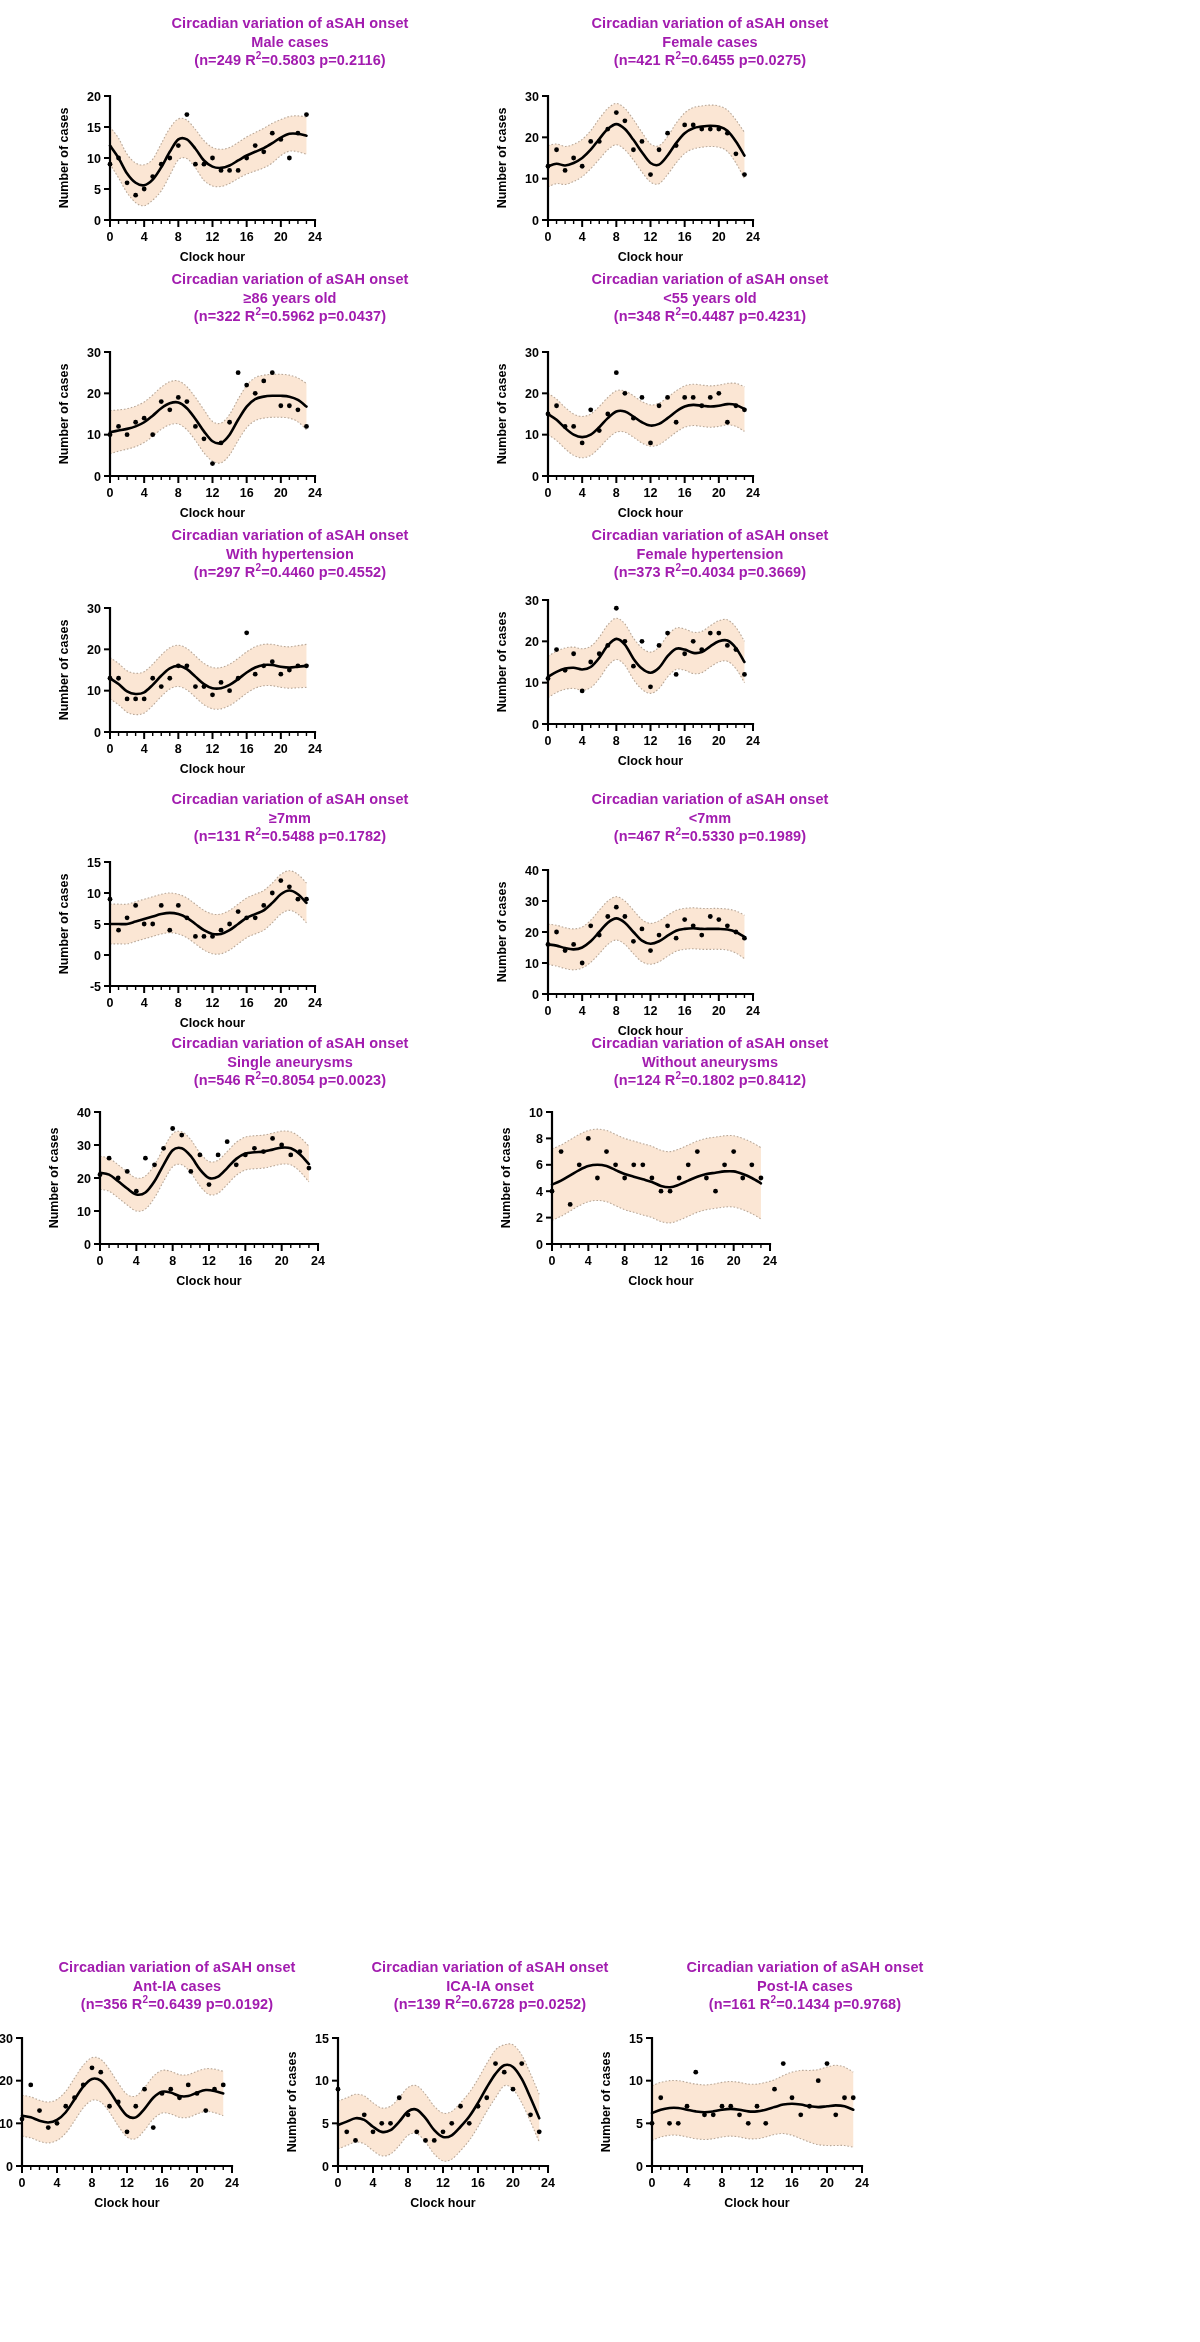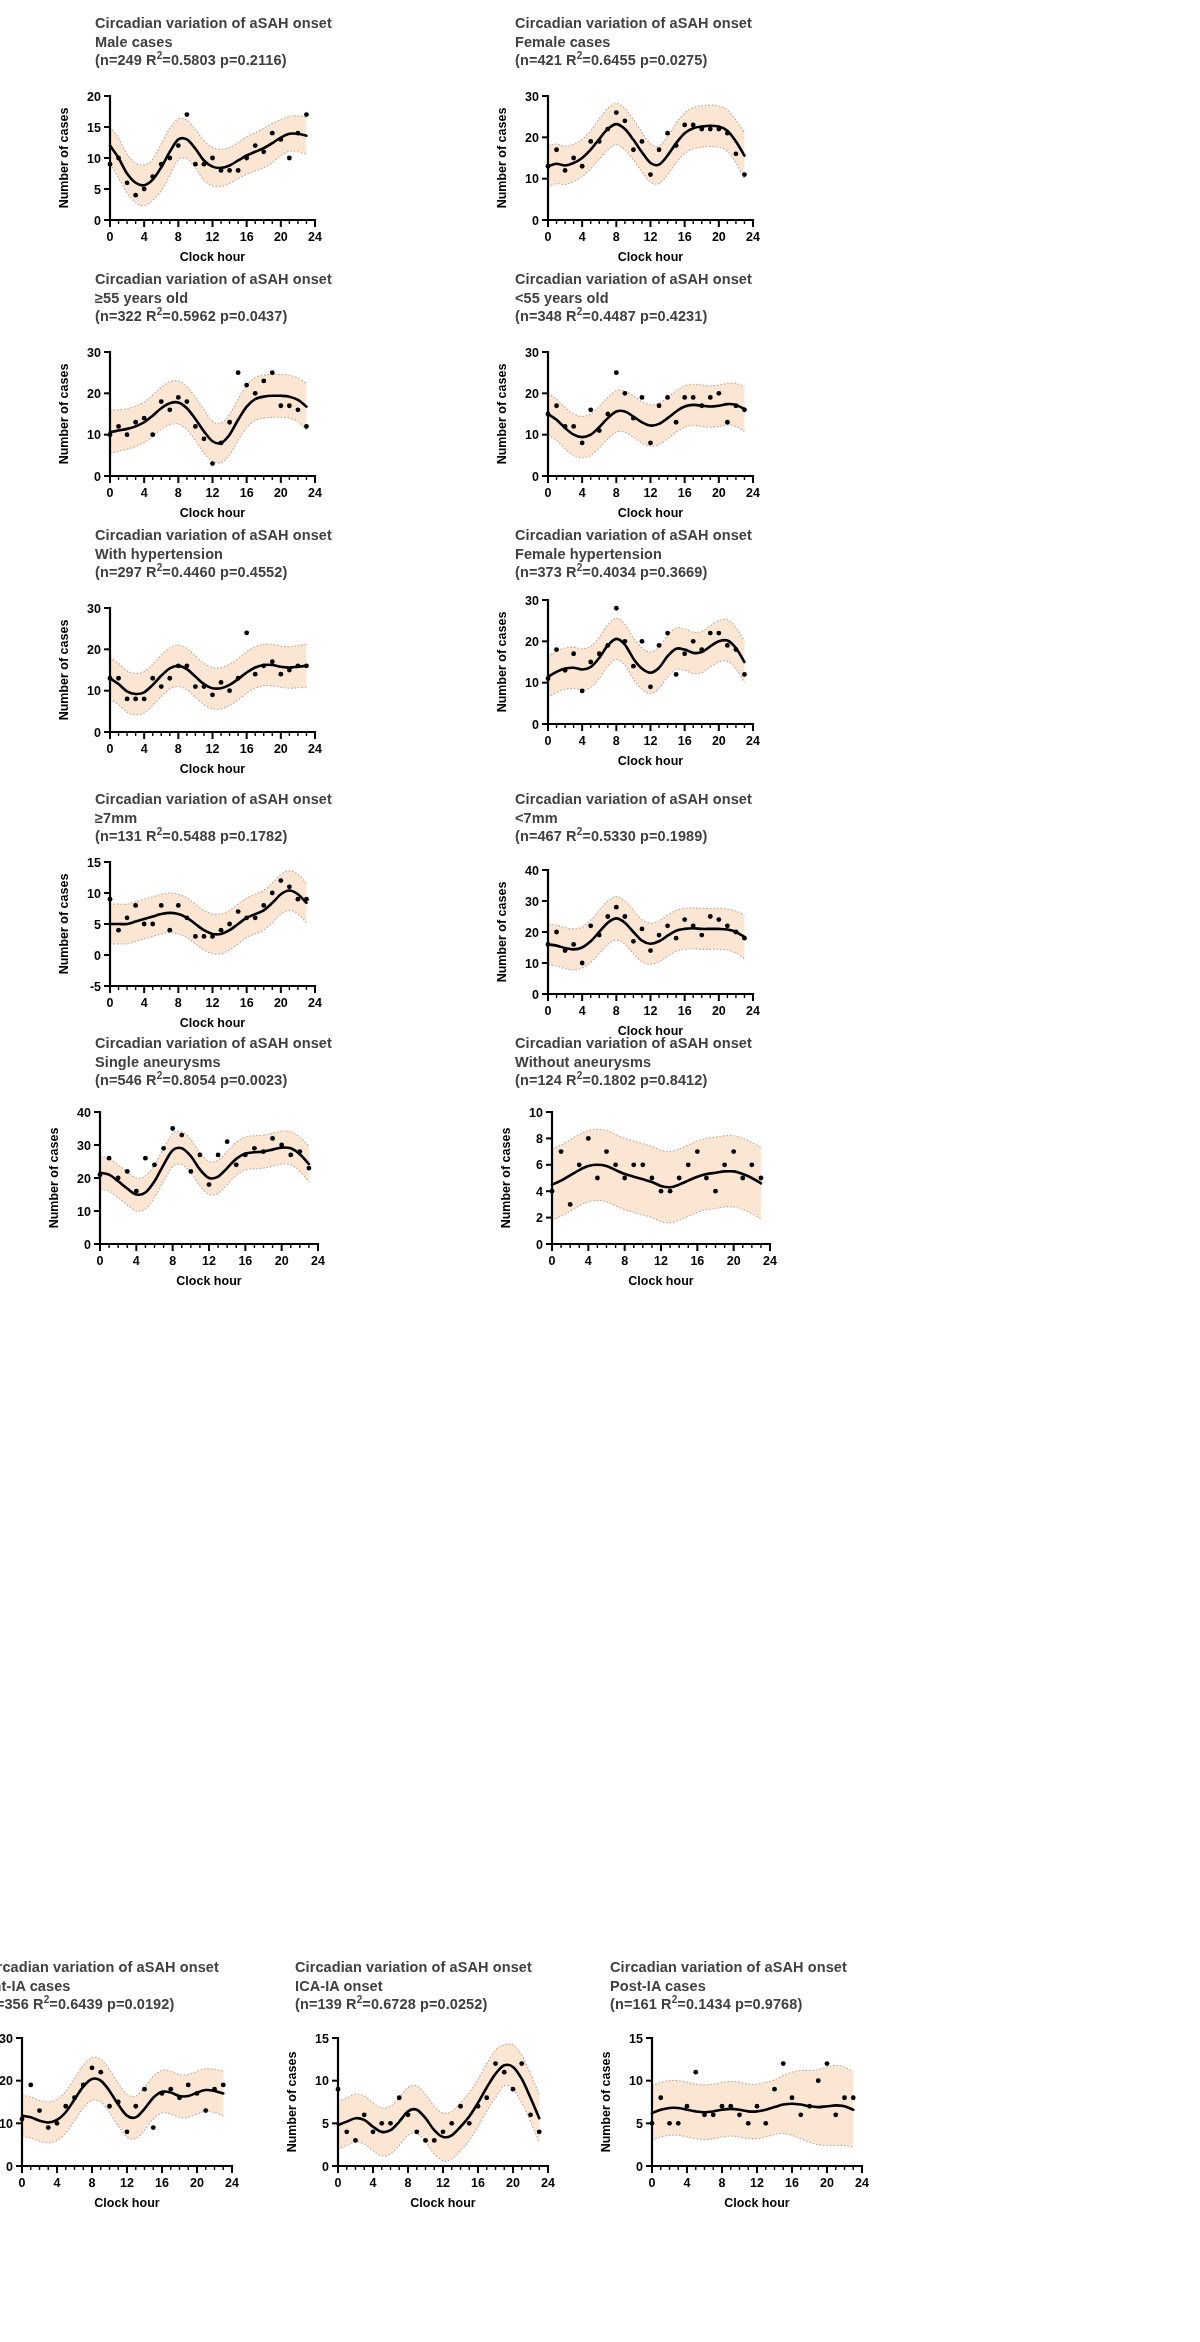--- a/index.html
+++ b/index.html
@@ -3,25 +3,25 @@
 <meta charset="utf-8">
 <style>
   html,body{margin:0;padding:0;background:#ffffff;}
   body{width:1200px;height:2342px;font-family:"Liberation Sans",sans-serif;color:#000;position:relative;overflow:hidden;}
 
   .figure{width:1200px;height:2342px;position:relative;}
 
   .panel{position:absolute;}
 
   .ptitle{
-    text-align:left;
+    text-align:center;
     font-weight:bold;
     font-size:14.5px;
     line-height:18.5px;
-    color:#404040;
+    color:#a21caf;
     letter-spacing:.1px;
     white-space:pre-line;
   }
   .ptitle .ln{display:block;}
   .ptitle sup{font-size:10px;vertical-align:super;line-height:0;}
 
   .plotwrap{position:relative;}
   .plotwrap svg{display:block;overflow:visible;}
 
   .ylab{
@@ -194,21 +194,21 @@
           <line x1="245.91666666666666" y1="140" x2="245.91666666666666" y2="144" class="tickminor"></line>
           <line x1="254.45833333333334" y1="140" x2="254.45833333333334" y2="144" class="tickminor"></line>
           <line x1="263" y1="140" x2="263" y2="147" class="tickmark"></line>
           <text x="263" y="161" text-anchor="middle" class="tick">24</text>
           <text x="160.5" y="181" text-anchor="middle" class="xlab">Clock hour</text>
           <text x="16" y="78" text-anchor="middle" transform="rotate(-90 16 78)" class="ylab">Number of cases</text>
         </svg>
       </div>
     </div>
     <div class="panel" style="left: 0px; top: 0px; width: 1200px;">
-      <div class="ptitle" style="position: absolute; left: 95px; top: 270px; width: 390px;"><span class="ln">Circadian variation of aSAH onset</span><span class="ln">≥55 years old</span><span class="ln">(n=322 R<sup>2</sup>=0.5962 p=0.0437)</span></div>
+      <div class="ptitle" style="position: absolute; left: 95px; top: 270px; width: 390px;"><span class="ln">Circadian variation of aSAH onset</span><span class="ln">≥86 years old</span><span class="ln">(n=322 R<sup>2</sup>=0.5962 p=0.0437)</span></div>
       <div class="plotwrap" style="position: absolute; left: 52px; top: 336px;">
         <svg width="281" height="188" viewBox="0 0 281 188">
           <path d="M58.00,74.69 C59.42,74.56 63.69,74.21 66.54,73.87 C69.39,73.52 72.24,73.25 75.08,72.63 C77.93,72.01 80.78,71.25 83.63,70.15 C86.47,69.04 89.32,67.87 92.17,66.01 C95.01,64.15 97.86,61.47 100.71,58.99 C103.56,56.51 106.40,53.34 109.25,51.13 C112.10,48.93 114.94,46.79 117.79,45.76 C120.64,44.73 123.49,44.11 126.33,44.93 C129.18,45.76 132.03,47.96 134.88,50.72 C137.72,53.48 140.57,57.61 143.42,61.47 C146.26,65.32 149.11,69.87 151.96,73.87 C154.81,77.86 157.65,83.24 160.50,85.44 C163.35,87.64 166.19,88.26 169.04,87.09 C171.89,85.92 174.74,82.41 177.58,78.41 C180.43,74.42 183.28,67.94 186.13,63.12 C188.97,58.30 191.82,53.06 194.67,49.48 C197.51,45.90 200.36,43.35 203.21,41.63 C206.06,39.90 208.90,39.70 211.75,39.15 C214.60,38.60 217.44,38.46 220.29,38.32 C223.14,38.18 225.99,38.18 228.83,38.32 C231.68,38.46 234.53,38.53 237.38,39.15 C240.22,39.77 243.07,40.66 245.92,42.04 C248.76,43.42 253.03,46.52 254.46,47.41 L254.46,93.71 C253.03,92.40 248.76,87.78 245.92,85.85 C243.07,83.92 240.22,82.89 237.38,82.13 C234.53,81.38 231.68,81.44 228.83,81.31 C225.99,81.17 223.14,81.17 220.29,81.31 C217.44,81.44 214.60,81.58 211.75,82.13 C208.90,82.68 206.06,83.03 203.21,84.61 C200.36,86.20 197.51,88.33 194.67,91.64 C191.82,94.95 188.97,99.91 186.13,104.45 C183.28,109.00 180.43,115.20 177.58,118.92 C174.74,122.64 171.89,125.74 169.04,126.77 C166.19,127.81 163.35,126.77 160.50,125.12 C157.65,123.47 154.81,120.30 151.96,116.85 C149.11,113.41 146.26,108.31 143.42,104.45 C140.57,100.60 137.72,96.46 134.88,93.71 C132.03,90.95 129.18,88.75 126.33,87.92 C123.49,87.09 120.64,87.85 117.79,88.75 C114.94,89.64 112.10,91.36 109.25,93.29 C106.40,95.22 103.56,98.12 100.71,100.32 C97.86,102.52 95.01,104.80 92.17,106.52 C89.32,108.24 86.47,109.55 83.63,110.65 C80.78,111.76 77.93,112.38 75.08,113.13 C72.24,113.89 69.39,114.44 66.54,115.20 C63.69,115.96 59.42,117.27 58.00,117.68 Z" fill="#fbe6d4" stroke="none"></path>
           <path d="M58.00,74.69 C59.42,74.56 63.69,74.21 66.54,73.87 C69.39,73.52 72.24,73.25 75.08,72.63 C77.93,72.01 80.78,71.25 83.63,70.15 C86.47,69.04 89.32,67.87 92.17,66.01 C95.01,64.15 97.86,61.47 100.71,58.99 C103.56,56.51 106.40,53.34 109.25,51.13 C112.10,48.93 114.94,46.79 117.79,45.76 C120.64,44.73 123.49,44.11 126.33,44.93 C129.18,45.76 132.03,47.96 134.88,50.72 C137.72,53.48 140.57,57.61 143.42,61.47 C146.26,65.32 149.11,69.87 151.96,73.87 C154.81,77.86 157.65,83.24 160.50,85.44 C163.35,87.64 166.19,88.26 169.04,87.09 C171.89,85.92 174.74,82.41 177.58,78.41 C180.43,74.42 183.28,67.94 186.13,63.12 C188.97,58.30 191.82,53.06 194.67,49.48 C197.51,45.90 200.36,43.35 203.21,41.63 C206.06,39.90 208.90,39.70 211.75,39.15 C214.60,38.60 217.44,38.46 220.29,38.32 C223.14,38.18 225.99,38.18 228.83,38.32 C231.68,38.46 234.53,38.53 237.38,39.15 C240.22,39.77 243.07,40.66 245.92,42.04 C248.76,43.42 253.03,46.52 254.46,47.41" fill="none" class="band"></path>
           <path d="M58.00,117.68 C59.42,117.27 63.69,115.96 66.54,115.20 C69.39,114.44 72.24,113.89 75.08,113.13 C77.93,112.38 80.78,111.76 83.63,110.65 C86.47,109.55 89.32,108.24 92.17,106.52 C95.01,104.80 97.86,102.52 100.71,100.32 C103.56,98.12 106.40,95.22 109.25,93.29 C112.10,91.36 114.94,89.64 117.79,88.75 C120.64,87.85 123.49,87.09 126.33,87.92 C129.18,88.75 132.03,90.95 134.88,93.71 C137.72,96.46 140.57,100.60 143.42,104.45 C146.26,108.31 149.11,113.41 151.96,116.85 C154.81,120.30 157.65,123.47 160.50,125.12 C163.35,126.77 166.19,127.81 169.04,126.77 C171.89,125.74 174.74,122.64 177.58,118.92 C180.43,115.20 183.28,109.00 186.13,104.45 C188.97,99.91 191.82,94.95 194.67,91.64 C197.51,88.33 200.36,86.20 203.21,84.61 C206.06,83.03 208.90,82.68 211.75,82.13 C214.60,81.58 217.44,81.44 220.29,81.31 C223.14,81.17 225.99,81.17 228.83,81.31 C231.68,81.44 234.53,81.38 237.38,82.13 C240.22,82.89 243.07,83.92 245.92,85.85 C248.76,87.78 253.03,92.40 254.46,93.71" fill="none" class="band"></path>
           <path d="M58.00,96.19 C59.42,95.91 63.69,95.08 66.54,94.53 C69.39,93.98 72.24,93.57 75.08,92.88 C77.93,92.19 80.78,91.50 83.63,90.40 C86.47,89.30 89.32,88.06 92.17,86.27 C95.01,84.48 97.86,82.00 100.71,79.65 C103.56,77.31 106.40,74.28 109.25,72.21 C112.10,70.15 114.94,68.22 117.79,67.25 C120.64,66.29 123.49,65.60 126.33,66.43 C129.18,67.25 132.03,69.46 134.88,72.21 C137.72,74.97 140.57,79.10 143.42,82.96 C146.26,86.82 149.11,91.64 151.96,95.36 C154.81,99.08 157.65,103.35 160.50,105.28 C163.35,107.21 166.19,108.04 169.04,106.93 C171.89,105.83 174.74,102.52 177.58,98.67 C180.43,94.81 183.28,88.47 186.13,83.79 C188.97,79.10 191.82,74.00 194.67,70.56 C197.51,67.12 200.36,64.77 203.21,63.12 C206.06,61.47 208.90,61.19 211.75,60.64 C214.60,60.09 217.44,59.95 220.29,59.81 C223.14,59.68 225.99,59.68 228.83,59.81 C231.68,59.95 234.53,59.95 237.38,60.64 C240.22,61.33 243.07,62.29 245.92,63.95 C248.76,65.60 253.03,69.46 254.46,70.56" class="fitline"></path>
           <circle cx="58.00" cy="98.67" r="2.4" class="pt"></circle>
           <circle cx="66.54" cy="90.40" r="2.4" class="pt"></circle>
           <circle cx="75.08" cy="98.67" r="2.4" class="pt"></circle>
           <circle cx="83.63" cy="86.27" r="2.4" class="pt"></circle>

